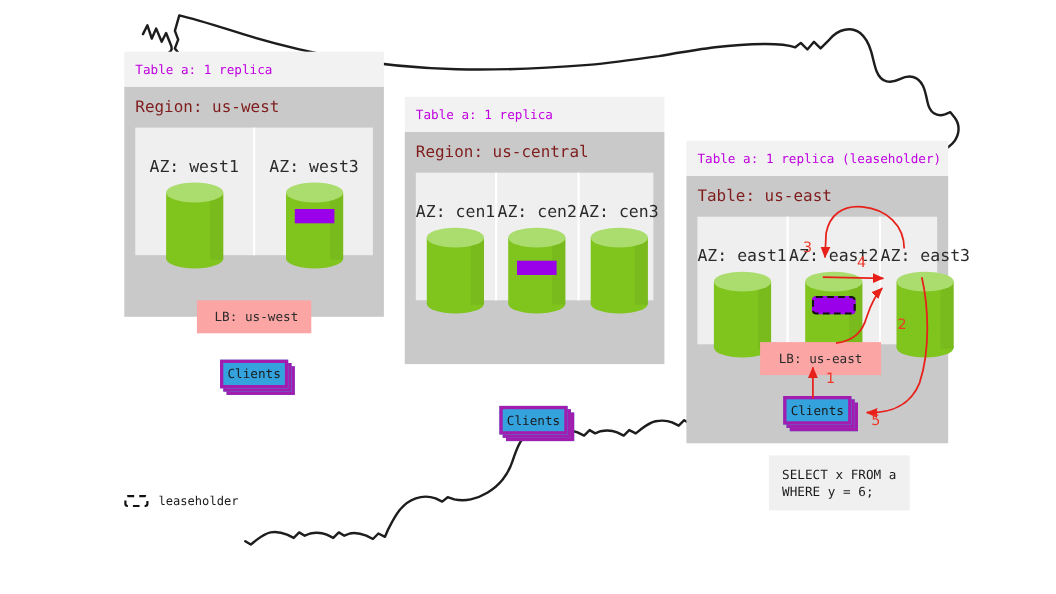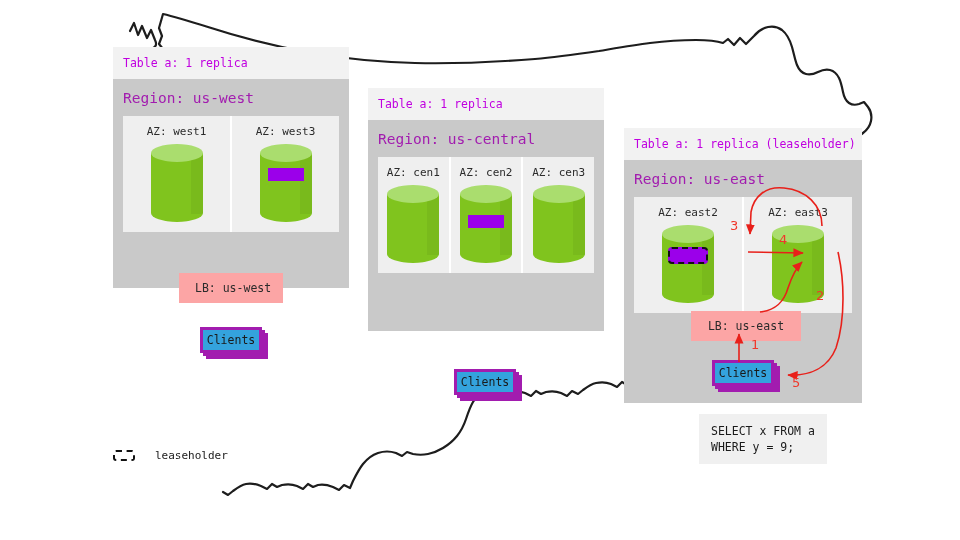--- a/index.html
+++ b/index.html
@@ -21,46 +21,47 @@
     font-size:11.5px;
     letter-spacing:0px;
     padding:9px 0 9px 10px;
     white-space:nowrap;
   }
   .region-body{
     background:#c9c9c9;
     padding:0 0 10px 0;
   }
   .region-title{
-    color:#a21caf;
+    color:#7f1d1d;
     font-size:14.5px;
     padding:11px 0 10px 10px;
     white-space:nowrap;
   }
   .az-row{
     background:#efefef;
     display:flex;
     margin:0 10px;
     position:relative;
   }
   .az{
     flex:1 1 0;
     position:relative;
     text-align:center;
     padding:9px 0 12px 0;
     border-right:2px solid #ffffff;
     box-sizing:border-box;
   }
   .az:last-child{border-right:none;}
   .az-label{
-    font-size:11px;
+    font-size:15px;
     color:#2b2b2b;
     white-space:nowrap;
     display:block;
     margin-bottom:6px;
+    margin-top:17px;
   }
   
   .cyl{
     position:relative;
     width:52px;
     height:78px;
     margin:0 auto;
   }
   .cyl .body{
     position:absolute;left:0;top:9px;width:52px;height:60px;
@@ -132,21 +133,21 @@
     font-size:11.5px;
     line-height:16px;
     padding:9px 12px;
     white-space:pre;
     z-index:7;
   }
 
   
   #legend{
     position:absolute;
-    display:flex;align-items:center;gap:20px;
+    display:flex;align-items:center;gap:9px;
     z-index:7;
     justify-content:center;
   }
   #legend .swatch{
     width:22px;height:11px;
     border:2px dashed #111111;
     border-radius:3px;
     box-sizing:border-box;
   }
   #legend .txt{font-size:11px;color:#1a1a1a;white-space:nowrap;}
@@ -290,22 +291,31 @@
       <div class="layer l2"></div>
       <div class="layer l1">
         <span class="lbl">Clients</span>
       </div>
     </div>
   </div>
 
   <div class="region" id="region-east" style="left:608px;top:128px;width:238px;">
     <div class="region-header">Table a: 1 replica (leaseholder)</div>
     <div class="region-body" style="padding-bottom:90px;">
-      <div class="region-title">Region: us-east</div>
+      <div class="region-title">Table: us-east</div>
       <div class="az-row" style="height:116px;">
+        <div class="az">
+          <span class="az-label">AZ: east1</span>
+          <div class="cyl">
+            <div class="bottom"></div>
+            <div class="body"></div>
+            <div class="shade"></div>
+            <div class="top"></div>
+          </div>
+        </div>
         <div class="az">
           <span class="az-label">AZ: east2</span>
           <div class="cyl">
             <div class="bottom"></div>
             <div class="body"></div>
             <div class="shade"></div>
             <div class="top"></div>
             <div class="band lease"></div>
           </div>
         </div>
@@ -324,21 +334,21 @@
     <div class="clients" style="left:88px;top:232px;">
       <div class="layer l3"></div>
       <div class="layer l2"></div>
       <div class="layer l1">
         <span class="lbl">Clients</span>
       </div>
     </div>
   </div>
 
   <div id="sqlbox" style="left:683px;top:414px;">SELECT x FROM a
-WHERE y = 9;</div>
+WHERE y = 6;</div>
 
   <div id="legend" style="left:97px;top:449px;">
     <div class="swatch"></div>
     <div class="txt">leaseholder</div>
   </div>
 
   <svg id="arrows" viewBox="0 0 960 540">
     <defs>
       <marker id="ah" markerWidth="7" markerHeight="7" refX="6" refY="3.2" orient="auto" markerUnits="strokeWidth">
         <path d="M0,0.4 L6.5,3.2 L0,6 z" fill="#e8201a"></path>

